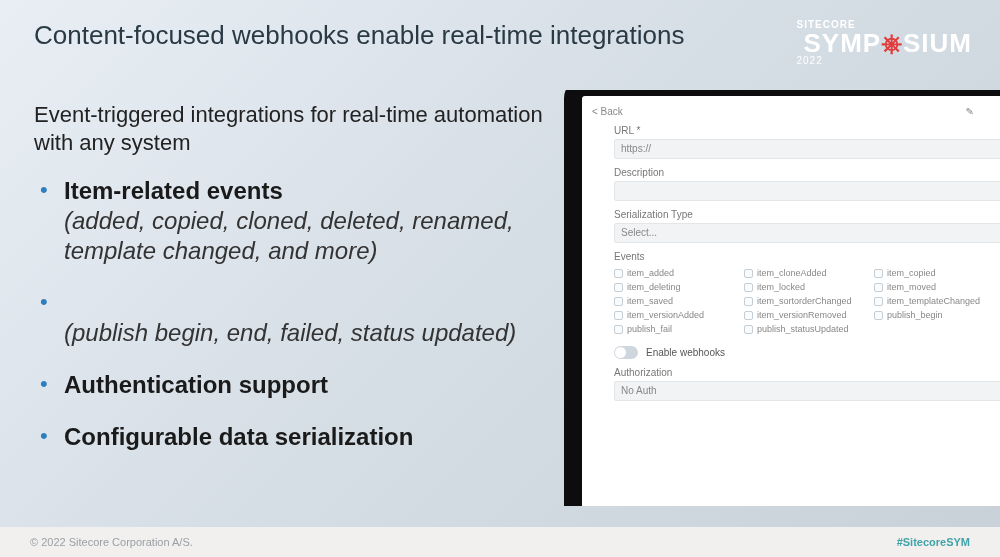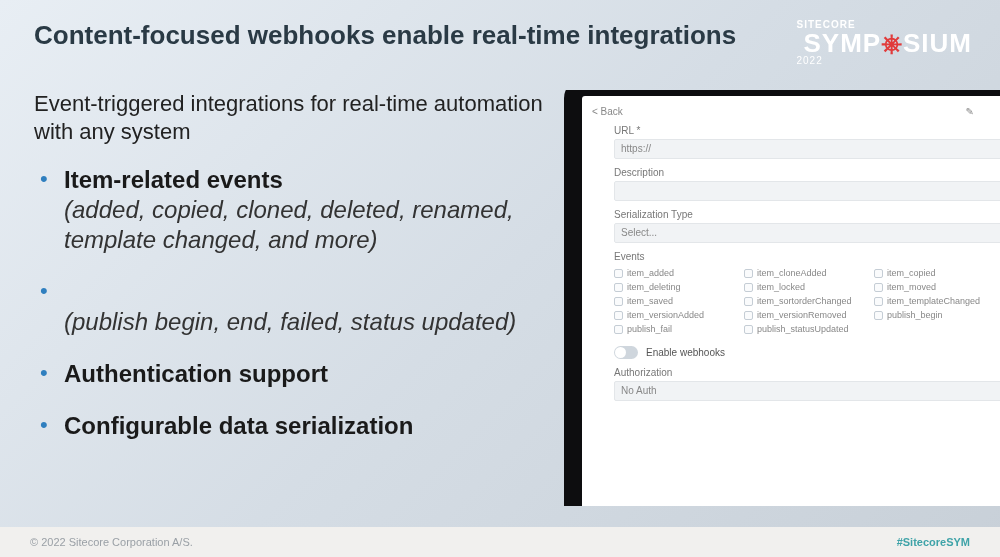--- a/index.html
+++ b/index.html
@@ -7,31 +7,31 @@
   .slide {
     width: 1000px; height: 557px;
     background: linear-gradient(135deg, #e8eef4 0%, #d5dde5 50%, #c8d0d8 100%);
     position: relative;
   }
   .header {
     display: flex; justify-content: space-between; align-items: flex-start;
     padding: 20px 28px 0 34px;
   }
   .title {
-    font-size: 26px; font-weight: 700; color: #2a3a45;
+    font-size: 26px; font-weight: 400; color: #2a3a45;
   }
   .brand { text-align: left; color: #fff; line-height: 1; }
   .brand-top { font-size: 10px; letter-spacing: 1px; font-weight: 600; }
   .brand-main { font-family: Liberation Sans, sans-serif; font-size: 26px; font-weight: 700; letter-spacing: 1px; margin-left: 7px; }
   .brand-main span.pin { color: #e13b3b; }
   .brand-year { font-size: 10px; letter-spacing: 1px; }
   .body {
     display: flex; gap: 10px; padding: 24px 0 0 34px; height: 440px;
   }
-  .left { width: 520px; }
+  .left { width: 520px; margin-top: 11px; }
   .subtitle { font-size: 22px; font-weight: 400; color: #222; margin-bottom: 20px; line-height: 1.25; }
   ul.bullets { list-style: none; }
   ul.bullets > li { position: relative; padding-left: 30px; margin-bottom: 22px; font-size: 24px; color: #1a1a1a; line-height: 1.25; }
   ul.bullets > li::before {
     content: "•"; position: absolute; left: 6px; top: 0; color: #2f7fbf; font-size: 22px;
   }
   .b-strong { font-weight: 700; }
   .b-italic { font-style: italic; font-weight: 400; color: #333; }
   .right { flex: 1; position: relative; overflow: hidden; }
   .laptop {

